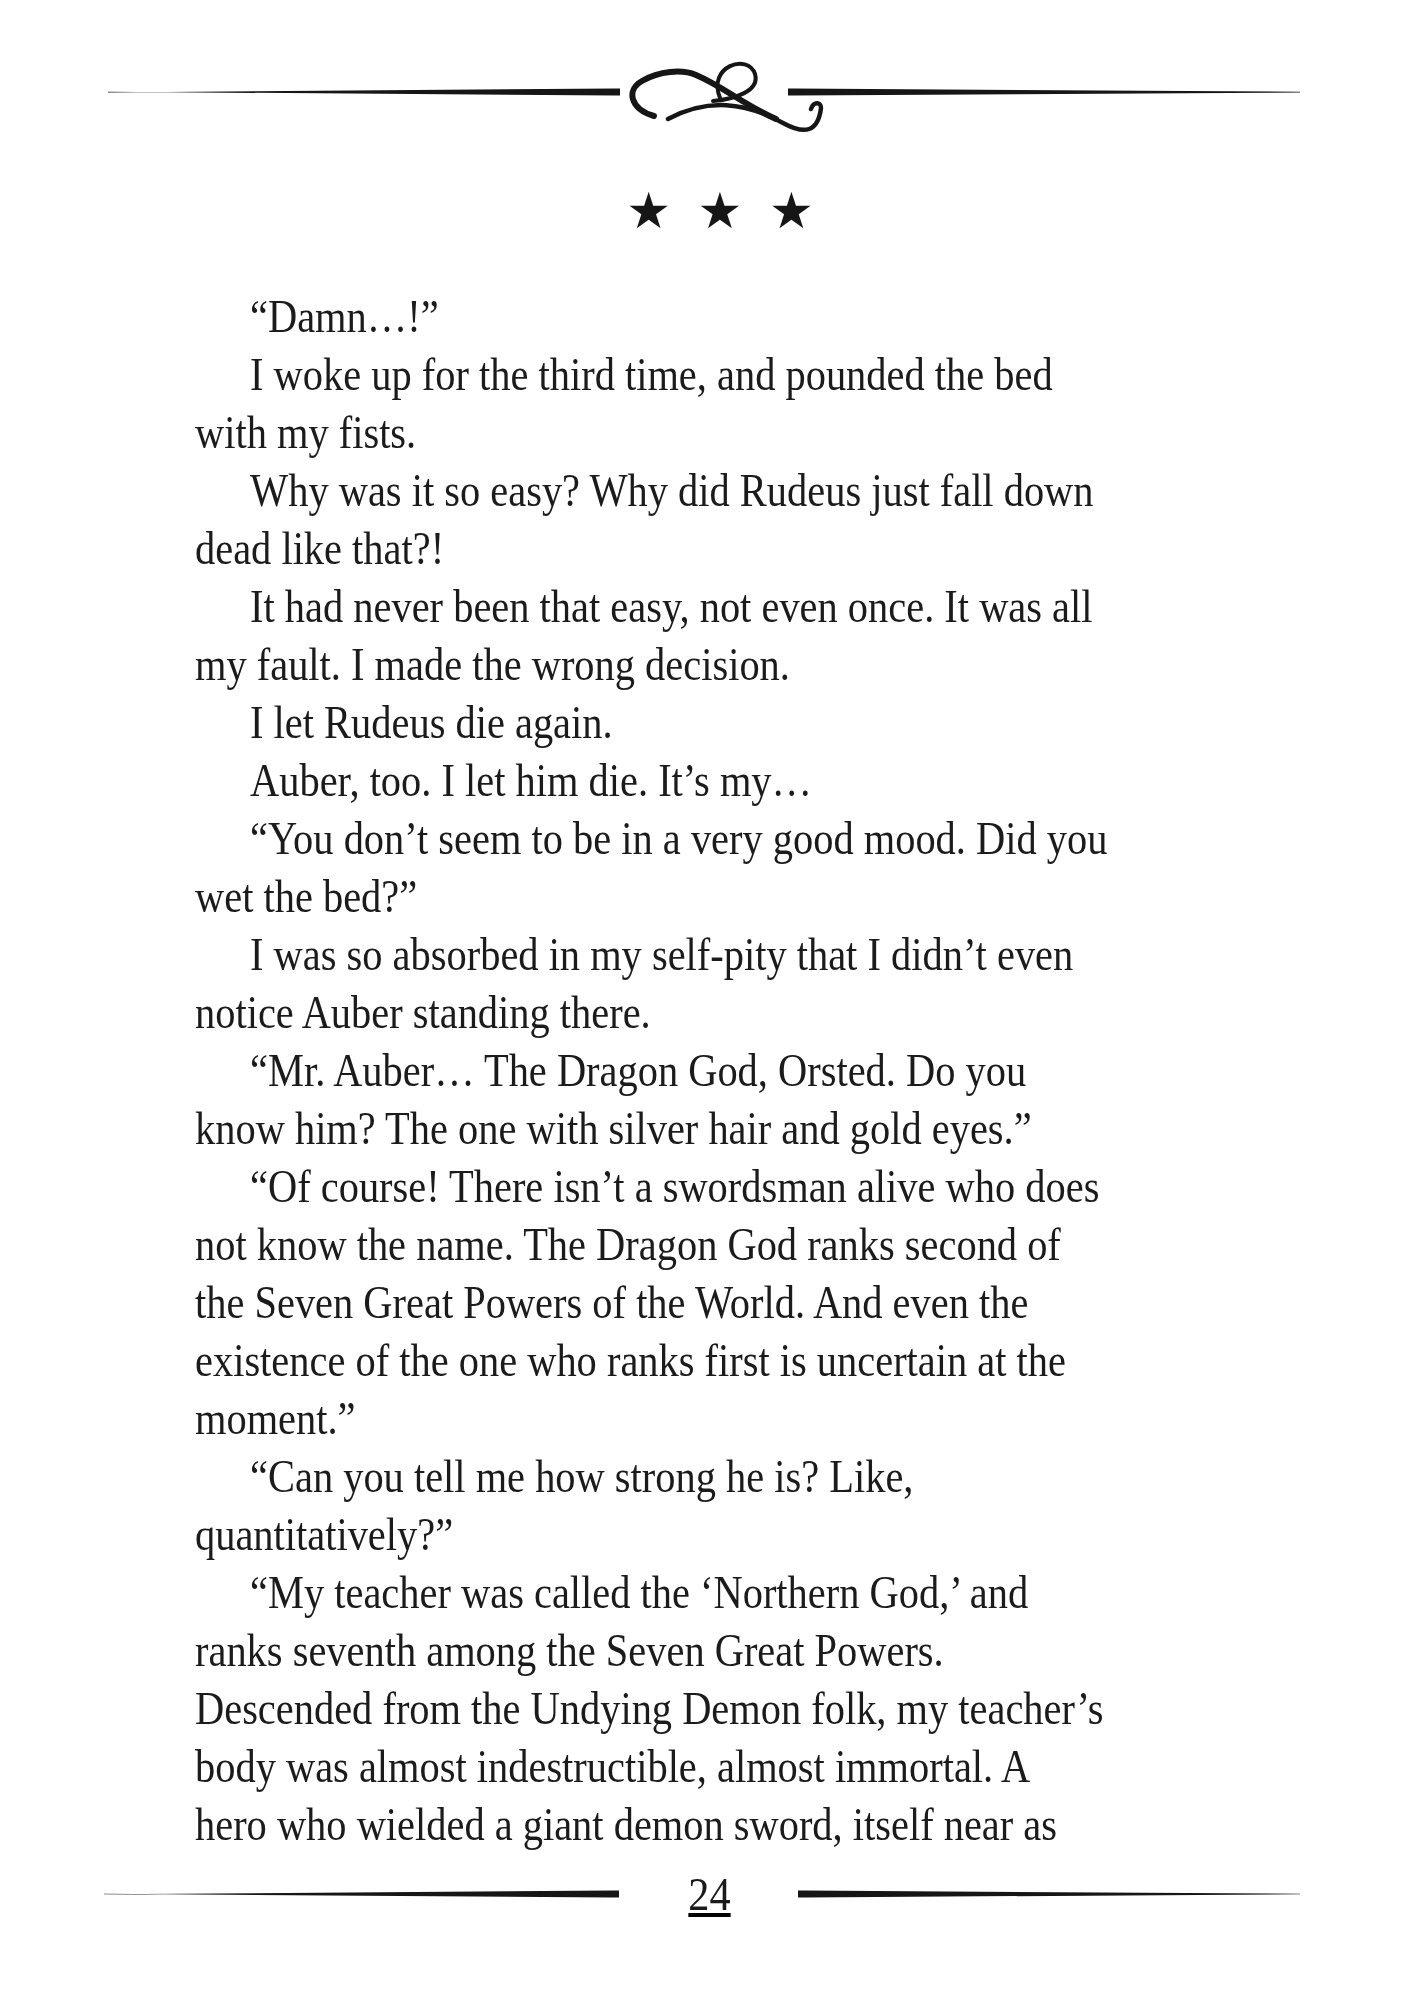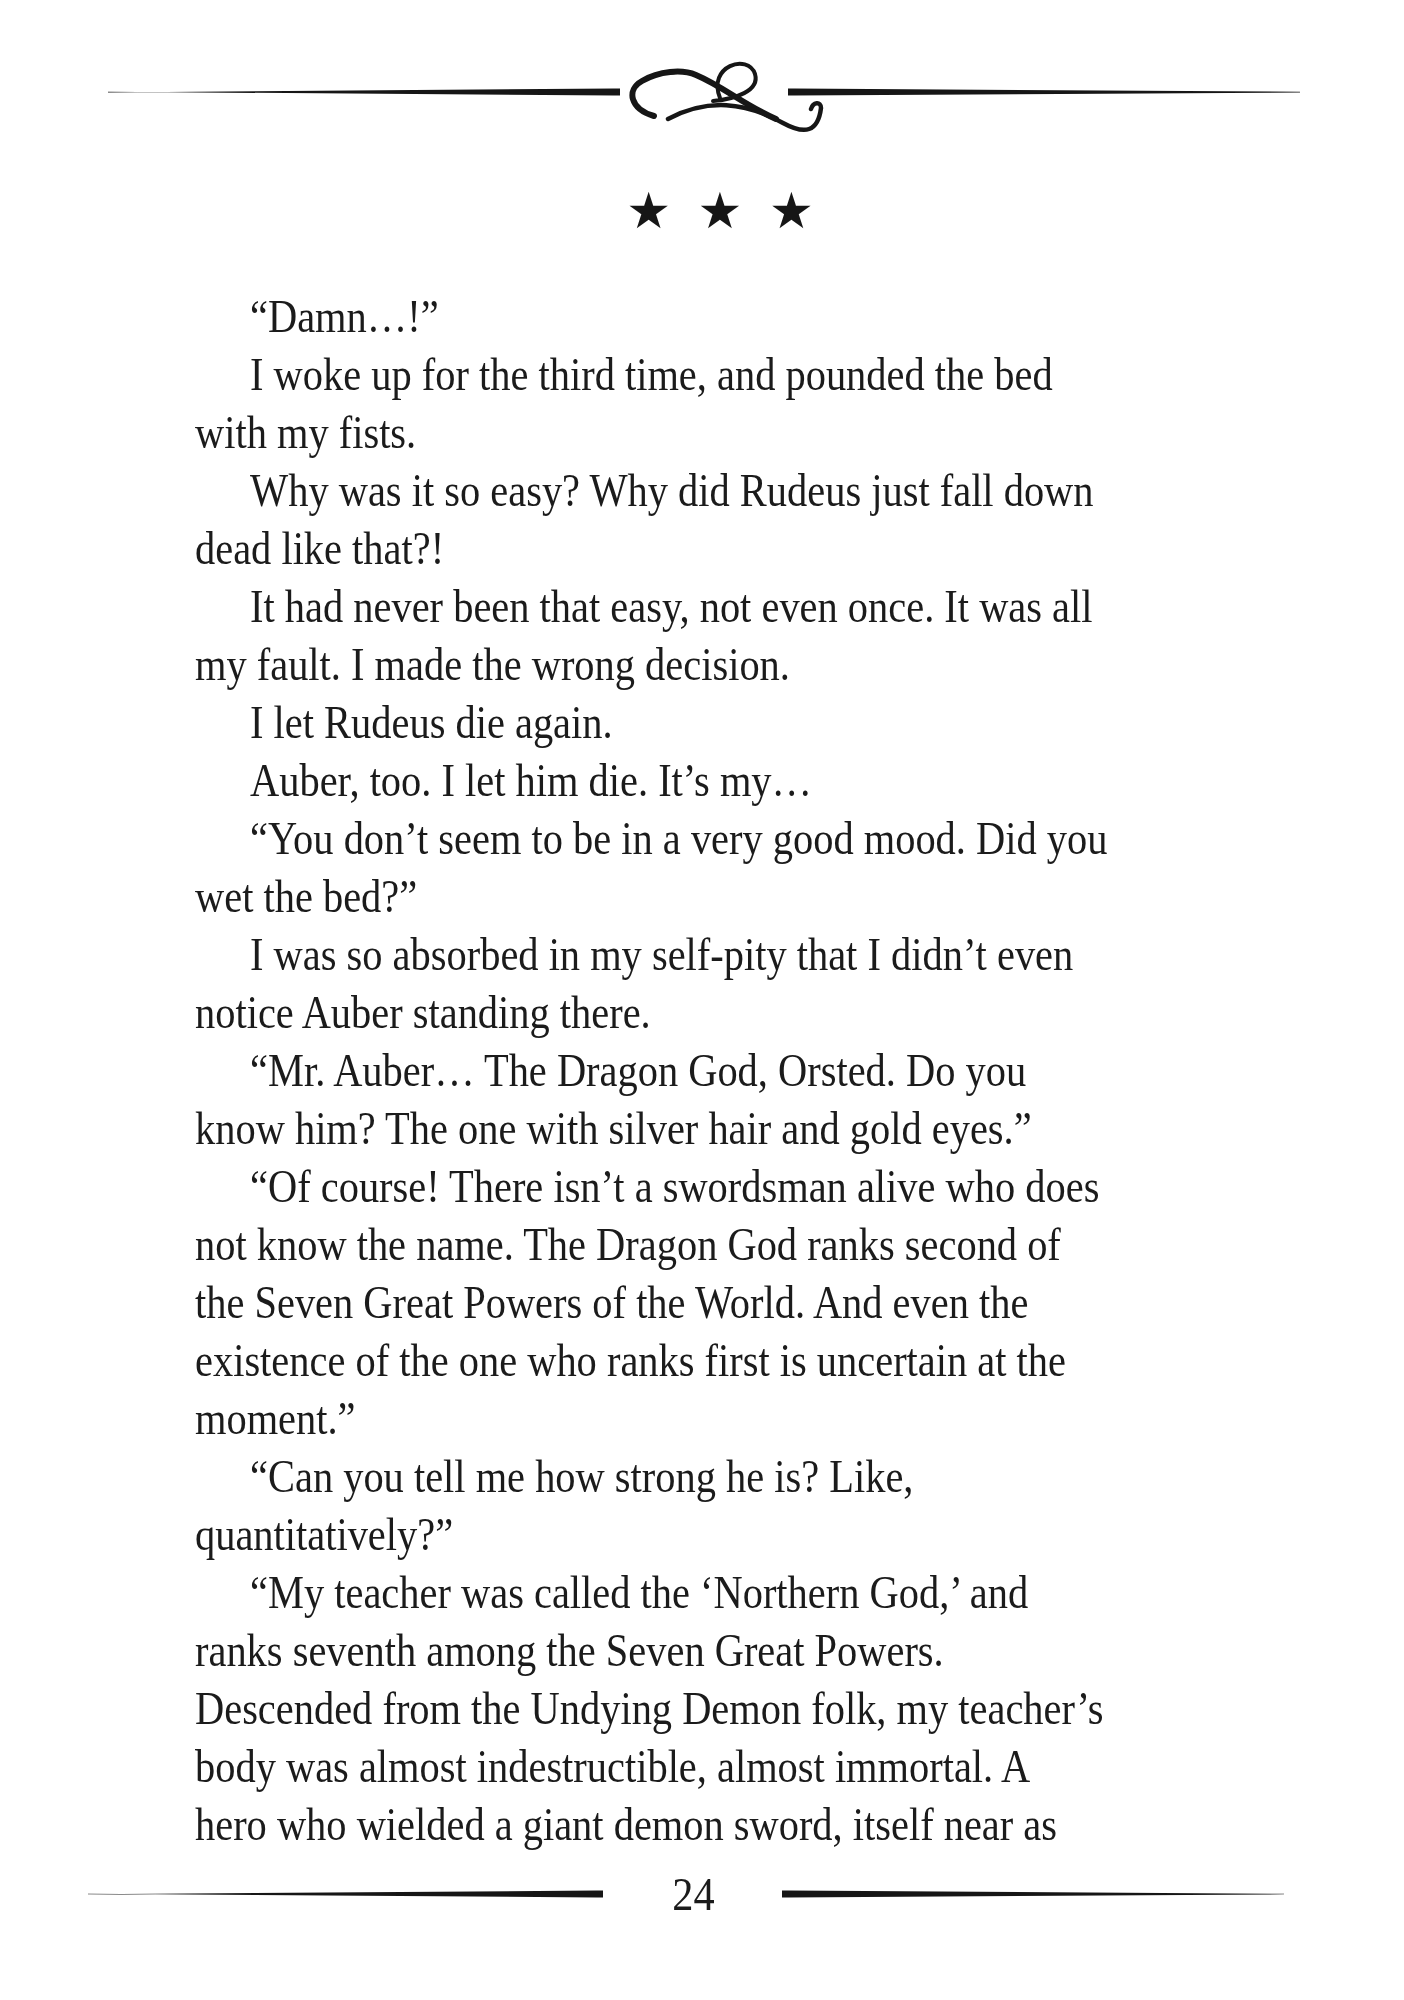--- a/index.html
+++ b/index.html
@@ -46,25 +46,26 @@
     font-size: 47px;
     line-height: 58px;
   }
   .para { margin: 0; padding: 0; }
   .line { text-align: left; white-space: nowrap; }
   .line.first { text-indent: 64px; }
 
   
   .footer {
     position: absolute;
-    left: 86px; top: 1864px;
+    left: 102px; top: 1864px;
     width: 1200px; height: 60px;
     display: flex;
     align-items: center;
     justify-content: space-between;
+    text-decoration: underline;
   }
   .footer svg { display: block; height: 14px; }
   .page-number {
     color: #1b1b1b;
     font-size: 47px;
     line-height: 60px;
     transform: scaleX(0.9);
   }
 </style>
 </head>

